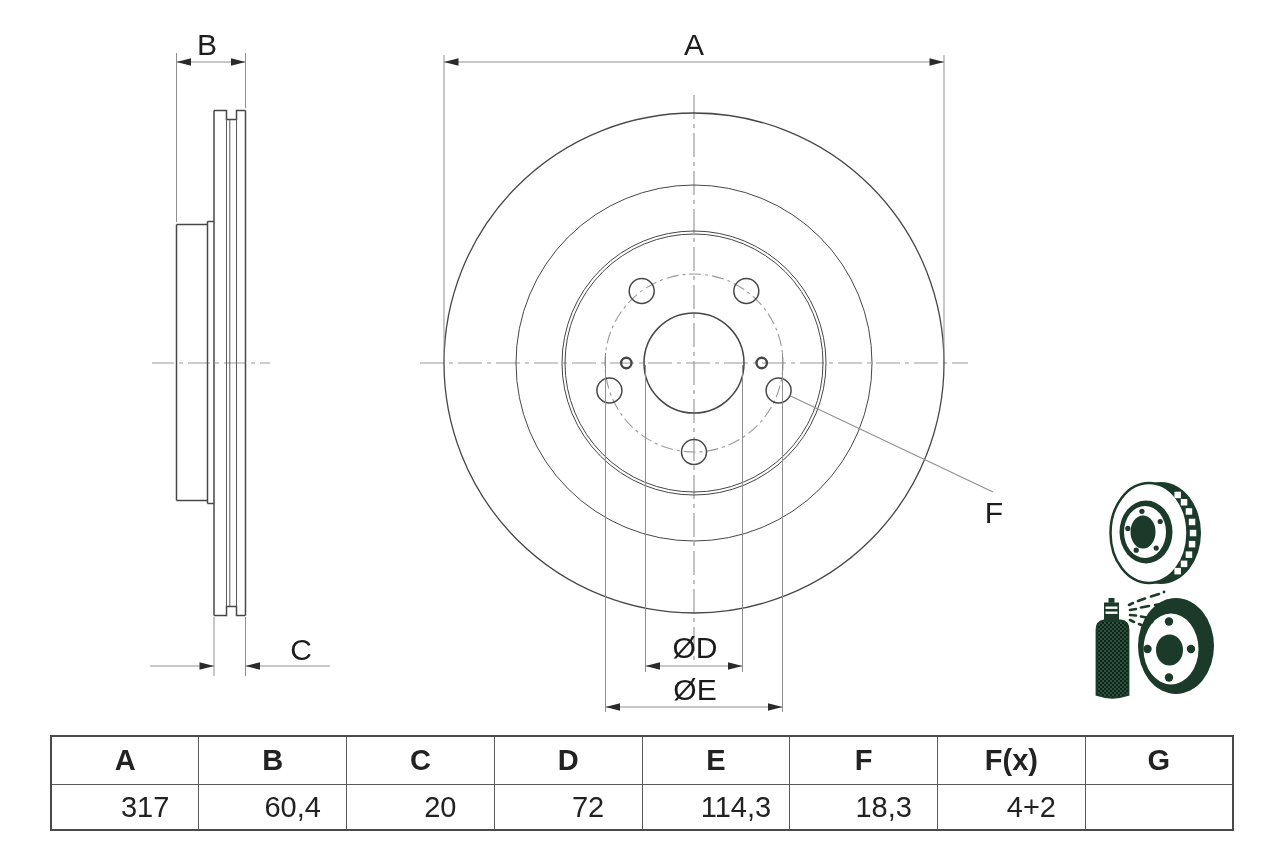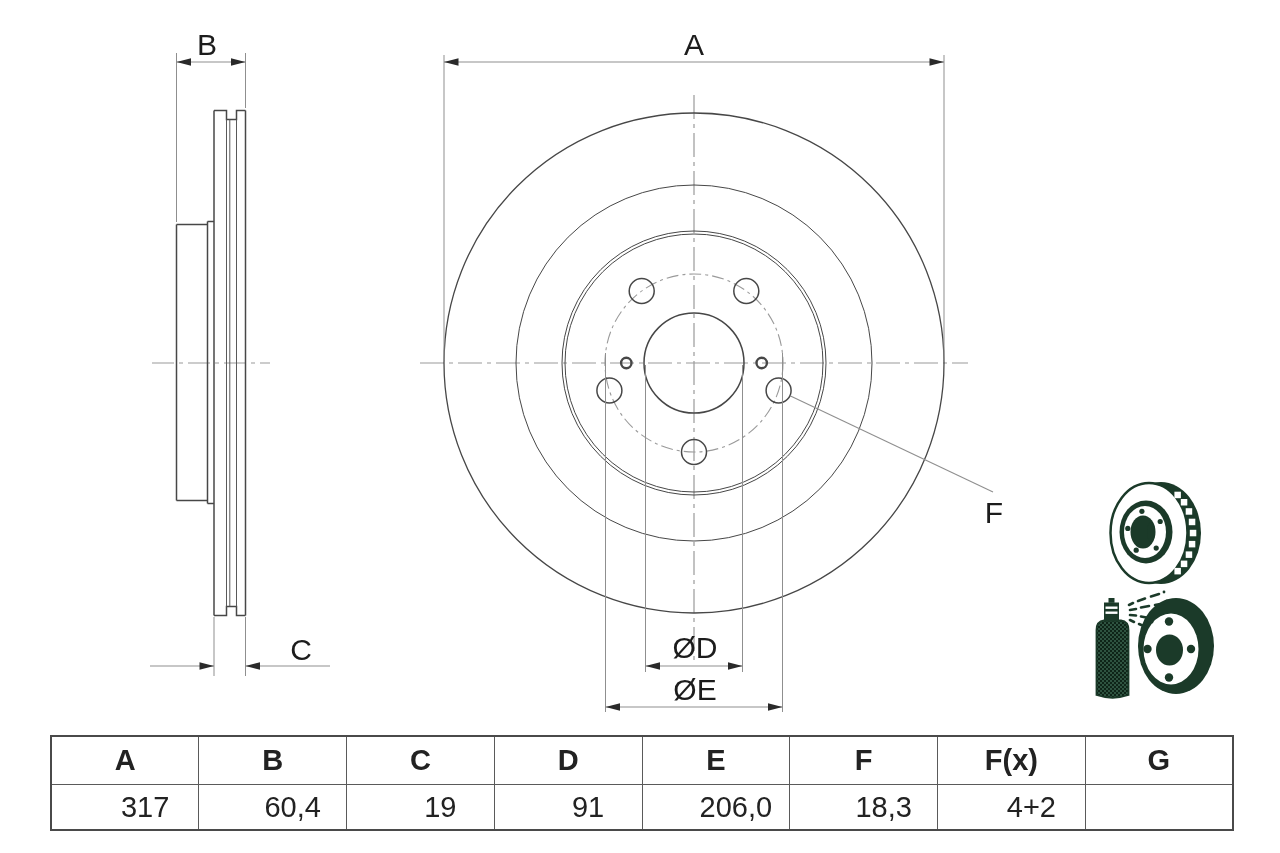--- a/index.html
+++ b/index.html
@@ -232,23 +232,23 @@
       <td>C</td>
       <td>D</td>
       <td>E</td>
       <td>F</td>
       <td>F(x)</td>
       <td>G</td>
     </tr>
     <tr class="val">
       <td>317</td>
       <td>60,4</td>
-      <td>19</td>
-      <td>91</td>
-      <td>206,0</td>
+      <td>20</td>
+      <td>72</td>
+      <td>114,3</td>
       <td>18,3</td>
       <td>4+2</td>
       <td></td>
     </tr>
   </tbody>
 </table>
 
 </div>
 
 </body></html>

